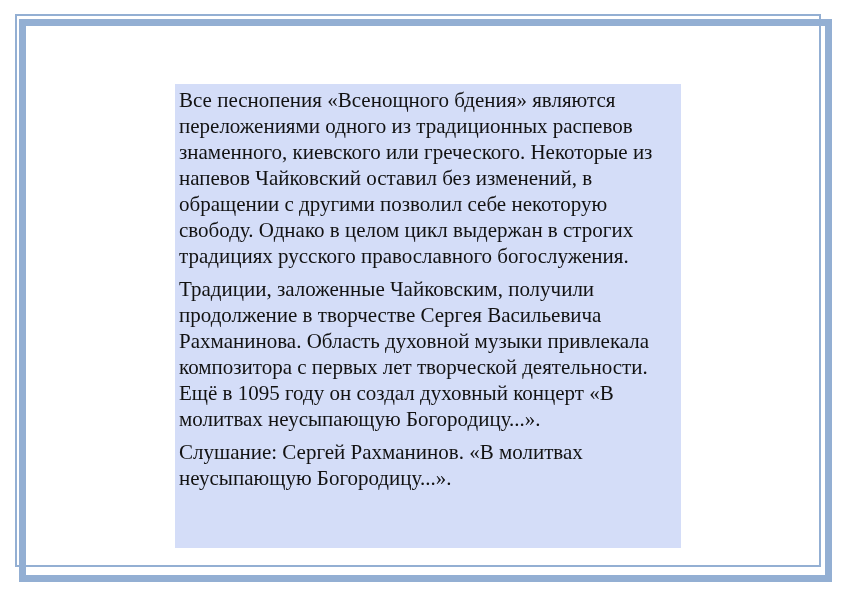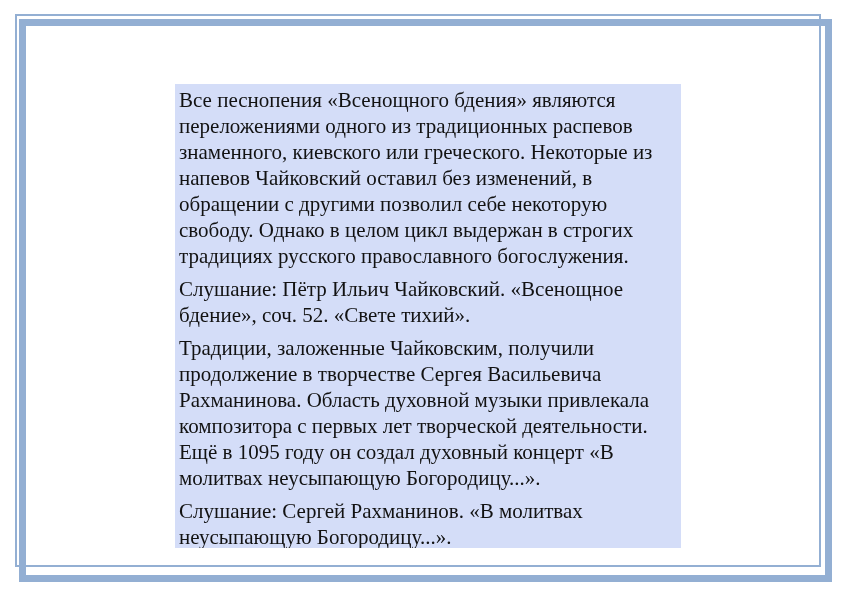--- a/index.html
+++ b/index.html
@@ -63,22 +63,20 @@
 <div class="frame-line frame-thick"></div>
 
 <div class="text-block">
   <p>Все песнопения «Всенощного бдения» являются
 переложениями одного из традиционных распевов
 знаменного, киевского или греческого. Некоторые из
 напевов Чайковский оставил без изменений, в
 обращении с другими позволил себе некоторую
 свободу. Однако в целом цикл выдержан в строгих
 традициях русского православного богослужения.</p>
-  <p>Слушание: Пётр Ильич Чайковский. «Всенощное
-бдение», соч. 52. «Свете тихий».</p>
   <p>Традиции, заложенные Чайковским, получили
 продолжение в творчестве Сергея Васильевича
 Рахманинова. Область духовной музыки привлекала
 композитора с первых лет творческой деятельности.
 Ещё в 1095 году он создал духовный концерт «В
 молитвах неусыпающую Богородицу...».</p>
   <p>Слушание: Сергей Рахманинов. «В молитвах
 неусыпающую Богородицу...».</p>
 </div>
 

